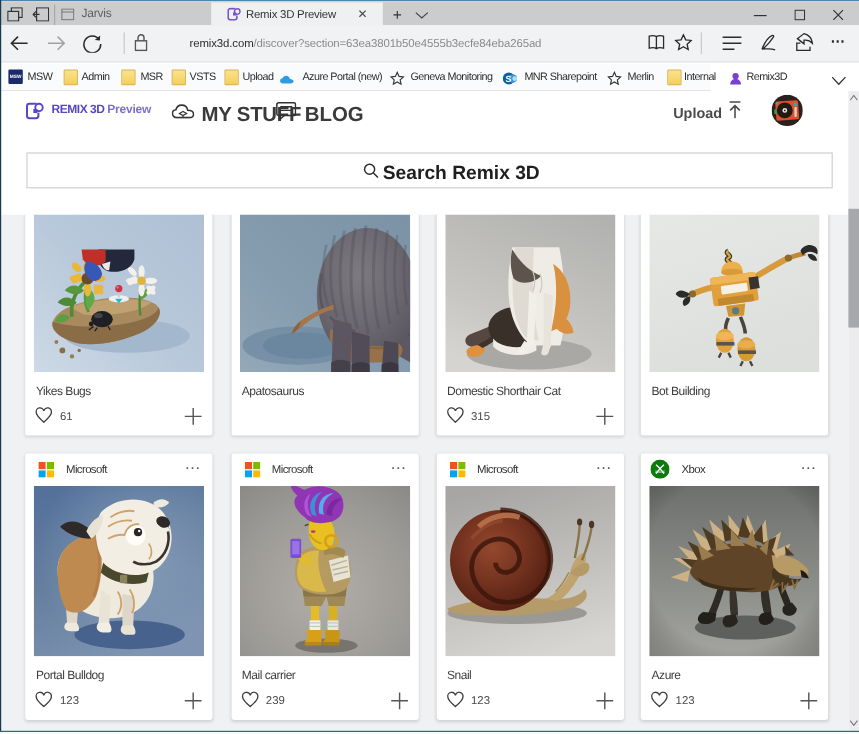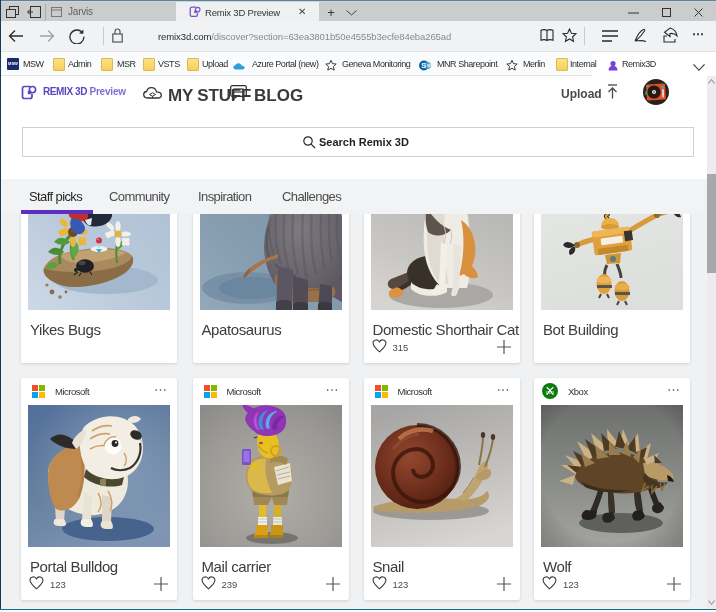--- a/index.html
+++ b/index.html
@@ -24,37 +24,37 @@
 #bookmarks { left:0; top:53px; width:592px; height:23px; background:#fafbfc; border-bottom:1px solid #e4e4e4; }
 .bm { position:absolute; top:0; height:23px; line-height:23px; font-size:9px; letter-spacing:-0.45px; color:#2e2e2e; }
 .bmicon { position:absolute; top:5px; width:12px; height:13px; }
 .folder { background:linear-gradient(#fbe289,#f4cf5e); border:1px solid #e0b84f; border-radius:1px; }
 
 
 #pageheader { left:1px; top:76px; width:706px; height:51px; background:#fff; }
 .navitem { position:absolute; font-weight:bold; color:#3a3a3a; font-size:17px; letter-spacing:0; }
 #rxlogo1 { color:#5847c0; }
 #searchbox { left:22px; top:127px; width:672px; height:30px; background:#fff; border:1px solid #d0d0d0; }
-#searchtxt { position:absolute; left:296px; top:8px; font-size:11px; font-weight:bold; color:#1f1f1f; }
+#searchtxt { position:absolute; left:296px; top:8px; font-size:16px; font-weight:bold; color:#1f1f1f; }
 
 
 #content { left:1px; top:179px; width:706px; height:433px; background:#f0f1f3; overflow:hidden; }
 #tabband { position:absolute; left:0; top:0; width:706px; height:35px; background:#f2f3f4; z-index:10; }
 .ptab { position:absolute; top:10px; font-size:13px; letter-spacing:-0.6px; color:#4c4c4c; }
 .ptab.active { color:#262626; }
 #underline { position:absolute; left:20px; top:31px; width:72px; height:4px; background:#5b30c0; }
 
 .card { position:absolute; width:156px; height:222px; background:#fff; border-radius:2px; box-shadow:0 1px 3px rgba(0,0,0,0.14); z-index:1; }
 .chead { position:absolute; left:0; top:0; width:100%; height:32px;border-radius:10px; }
 .clogo { position:absolute; left:11px; top:7px; width:13px; height:13px; }
 .cpub { position:absolute; left:34px; top:8px; font-size:9.5px; letter-spacing:-0.5px; color:#333; }
 .cdots { position:absolute; right:10px; top:4px; font-size:13px; color:#595959; }
 .cimg { position:absolute; left:7px; top:27px; width:142px; height:142px; overflow:hidden; }
 .cimg svg { display:block; }
-.ctitle { position:absolute; left:9px; top:180px; font-size:15px; letter-spacing:-0.4px; color:#3d3d3d; }
+.ctitle { position:absolute; left:9px; top:180px; font-size:10px; letter-spacing:-0.4px; color:#3d3d3d; }
 .clikes { position:absolute; left:8px; top:198px; width:140px; height:16px; }
 .ccount { position:absolute; left:21px; top:3px; font-size:9.5px; color:#4a4a4a; }
 .cplus { position:absolute; right:-2px; top:-2px; }
 
 
 #sbar { left:707px; top:76px; width:9px; height:533px; background:#ececee; }
 #sthumb { position:absolute; left:0; top:98px; width:9px; height:99px; background:#a6a8ab; }
 
 
 #bleft { left:0; top:0; width:1px; height:612px; background:#163a50; }
@@ -235,27 +235,20 @@
 
 <div class="abs" id="searchbox">
   <svg class="abs" style="left:279px;top:7px" width="14" height="14" viewBox="0 0 14 14">
       <circle cx="6" cy="6" r="4.2" fill="none" stroke="#2b2b2b" stroke-width="1.2"></circle>
       <line x1="9.2" y1="9.2" x2="13" y2="13" stroke="#2b2b2b" stroke-width="1.2"></line>
     </svg>
   <div id="searchtxt">Search Remix 3D</div>
 </div>
 
 <div class="abs" id="content">
-  <div id="tabband">
-    <div class="ptab active" style="left:28px">Staff picks</div>
-    <div class="ptab" style="left:108px">Community</div>
-    <div class="ptab" style="left:197px">Inspiration</div>
-    <div class="ptab" style="left:281px">Challenges</div>
-    <div id="underline"></div>
-  </div>
 
   <div class="card" style="left:20px;top:-38.5px">
     <div class="cimg" id="img-bugs">
         <svg width="142" height="142" viewBox="0 0 142 142">
       <defs>
             <linearGradient id="bgbugs" x1="1" y1="0" x2="0" y2="1">
         <stop offset="0" stop-color="#aebfd4"></stop>
               <stop offset="0.55" stop-color="#b9c9db"></stop>
               <stop offset="1" stop-color="#cdd9e6"></stop>
       </linearGradient>
@@ -320,20 +313,26 @@
       <circle cx="70" cy="71.5" r="1" fill="#e87080"></circle>
       <path d="M68 81 L74 81 L71 85 Z" fill="#28b8c8"></path>
 
       <ellipse cx="57" cy="98" rx="9" ry="6.8" fill="#202024"></ellipse>
       <ellipse cx="54" cy="95" rx="3.6" ry="2.2" fill="#43434a"></ellipse>
       <circle cx="48" cy="102" r="2" fill="#202024"></circle>
       <path d="M50 104 L46 107 M53 105 L51 108 M62 104 L64 107" stroke="#202024" stroke-width="1.1"></path>
     </svg>
       </div>
     <div class="ctitle">Yikes Bugs</div>
+    <div class="clikes"><svg width="15" height="14" viewBox="0 0 15 14">
+          <path d="M7.5 12.8 C3.8 9.6 1.2 7.2 1.2 4.8 A3.1 3.1 0 0 1 7.5 3.4 A3.1 3.1 0 0 1 13.8 4.8 C13.8 7.2 11.2 9.6 7.5 12.8 Z" fill="none" stroke="#3d3d3d" stroke-width="1.1"></path>
+        </svg><div class="ccount">61</div>
+      <svg class="cplus" width="20" height="20" viewBox="0 0 20 20">
+          <path d="M10 3 L10 17 M3 10 L17 10" stroke="#555" stroke-width="1.2"></path>
+        </svg></div>
   </div>
   <div class="card" style="left:191.5px;top:-38.5px">
     <div class="cimg" id="img-apato">
         <svg width="142" height="142" viewBox="0 0 142 142">
       <defs>
             <linearGradient id="bgapato" x1="1" y1="0" x2="0" y2="1">
         <stop offset="0" stop-color="#7b92a6"></stop>
               <stop offset="0.6" stop-color="#859cae"></stop>
               <stop offset="1" stop-color="#93a9ba"></stop>
       </linearGradient>
@@ -758,21 +757,21 @@
 
       <path d="M102 58 C112 56 124 60 131 68 C134 71 133 75 129 75 C120 76 110 74 104 70 Z" fill="#b89a66"></path>
       <path d="M126 70 C130 71 132 74 133 77 L127 76 Z" fill="#1f1b16"></path>
       <path d="M104 68 C110 76 120 79 127 77 C122 84 112 85 106 80 C102 76 101 72 104 68 Z" fill="#46351f"></path>
       <path d="M106 60 L102 52 L112 56 Z" fill="#cbb184"></path>
       <path d="M114 58 L113 50 L121 58 Z" fill="#4f3a22"></path>
 
       <path d="M104 78 L101 86 L108 81 M111 80 L111 88 L116 81 M119 78 L121 85 L124 78" stroke="#8a6c3e" stroke-width="1.4" fill="none"></path>
     </svg>
       </div>
-    <div class="ctitle">Wolf</div>
+    <div class="ctitle">Azure</div>
     <div class="clikes"><svg width="15" height="14" viewBox="0 0 15 14">
           <path d="M7.5 12.8 C3.8 9.6 1.2 7.2 1.2 4.8 A3.1 3.1 0 0 1 7.5 3.4 A3.1 3.1 0 0 1 13.8 4.8 C13.8 7.2 11.2 9.6 7.5 12.8 Z" fill="none" stroke="#3d3d3d" stroke-width="1.1"></path>
         </svg><div class="ccount">123</div>
       <svg class="cplus" width="20" height="20" viewBox="0 0 20 20">
           <path d="M10 3 L10 17 M3 10 L17 10" stroke="#555" stroke-width="1.2"></path>
         </svg></div>
   </div>
 </div>
 
 <div class="abs" id="sbar">

